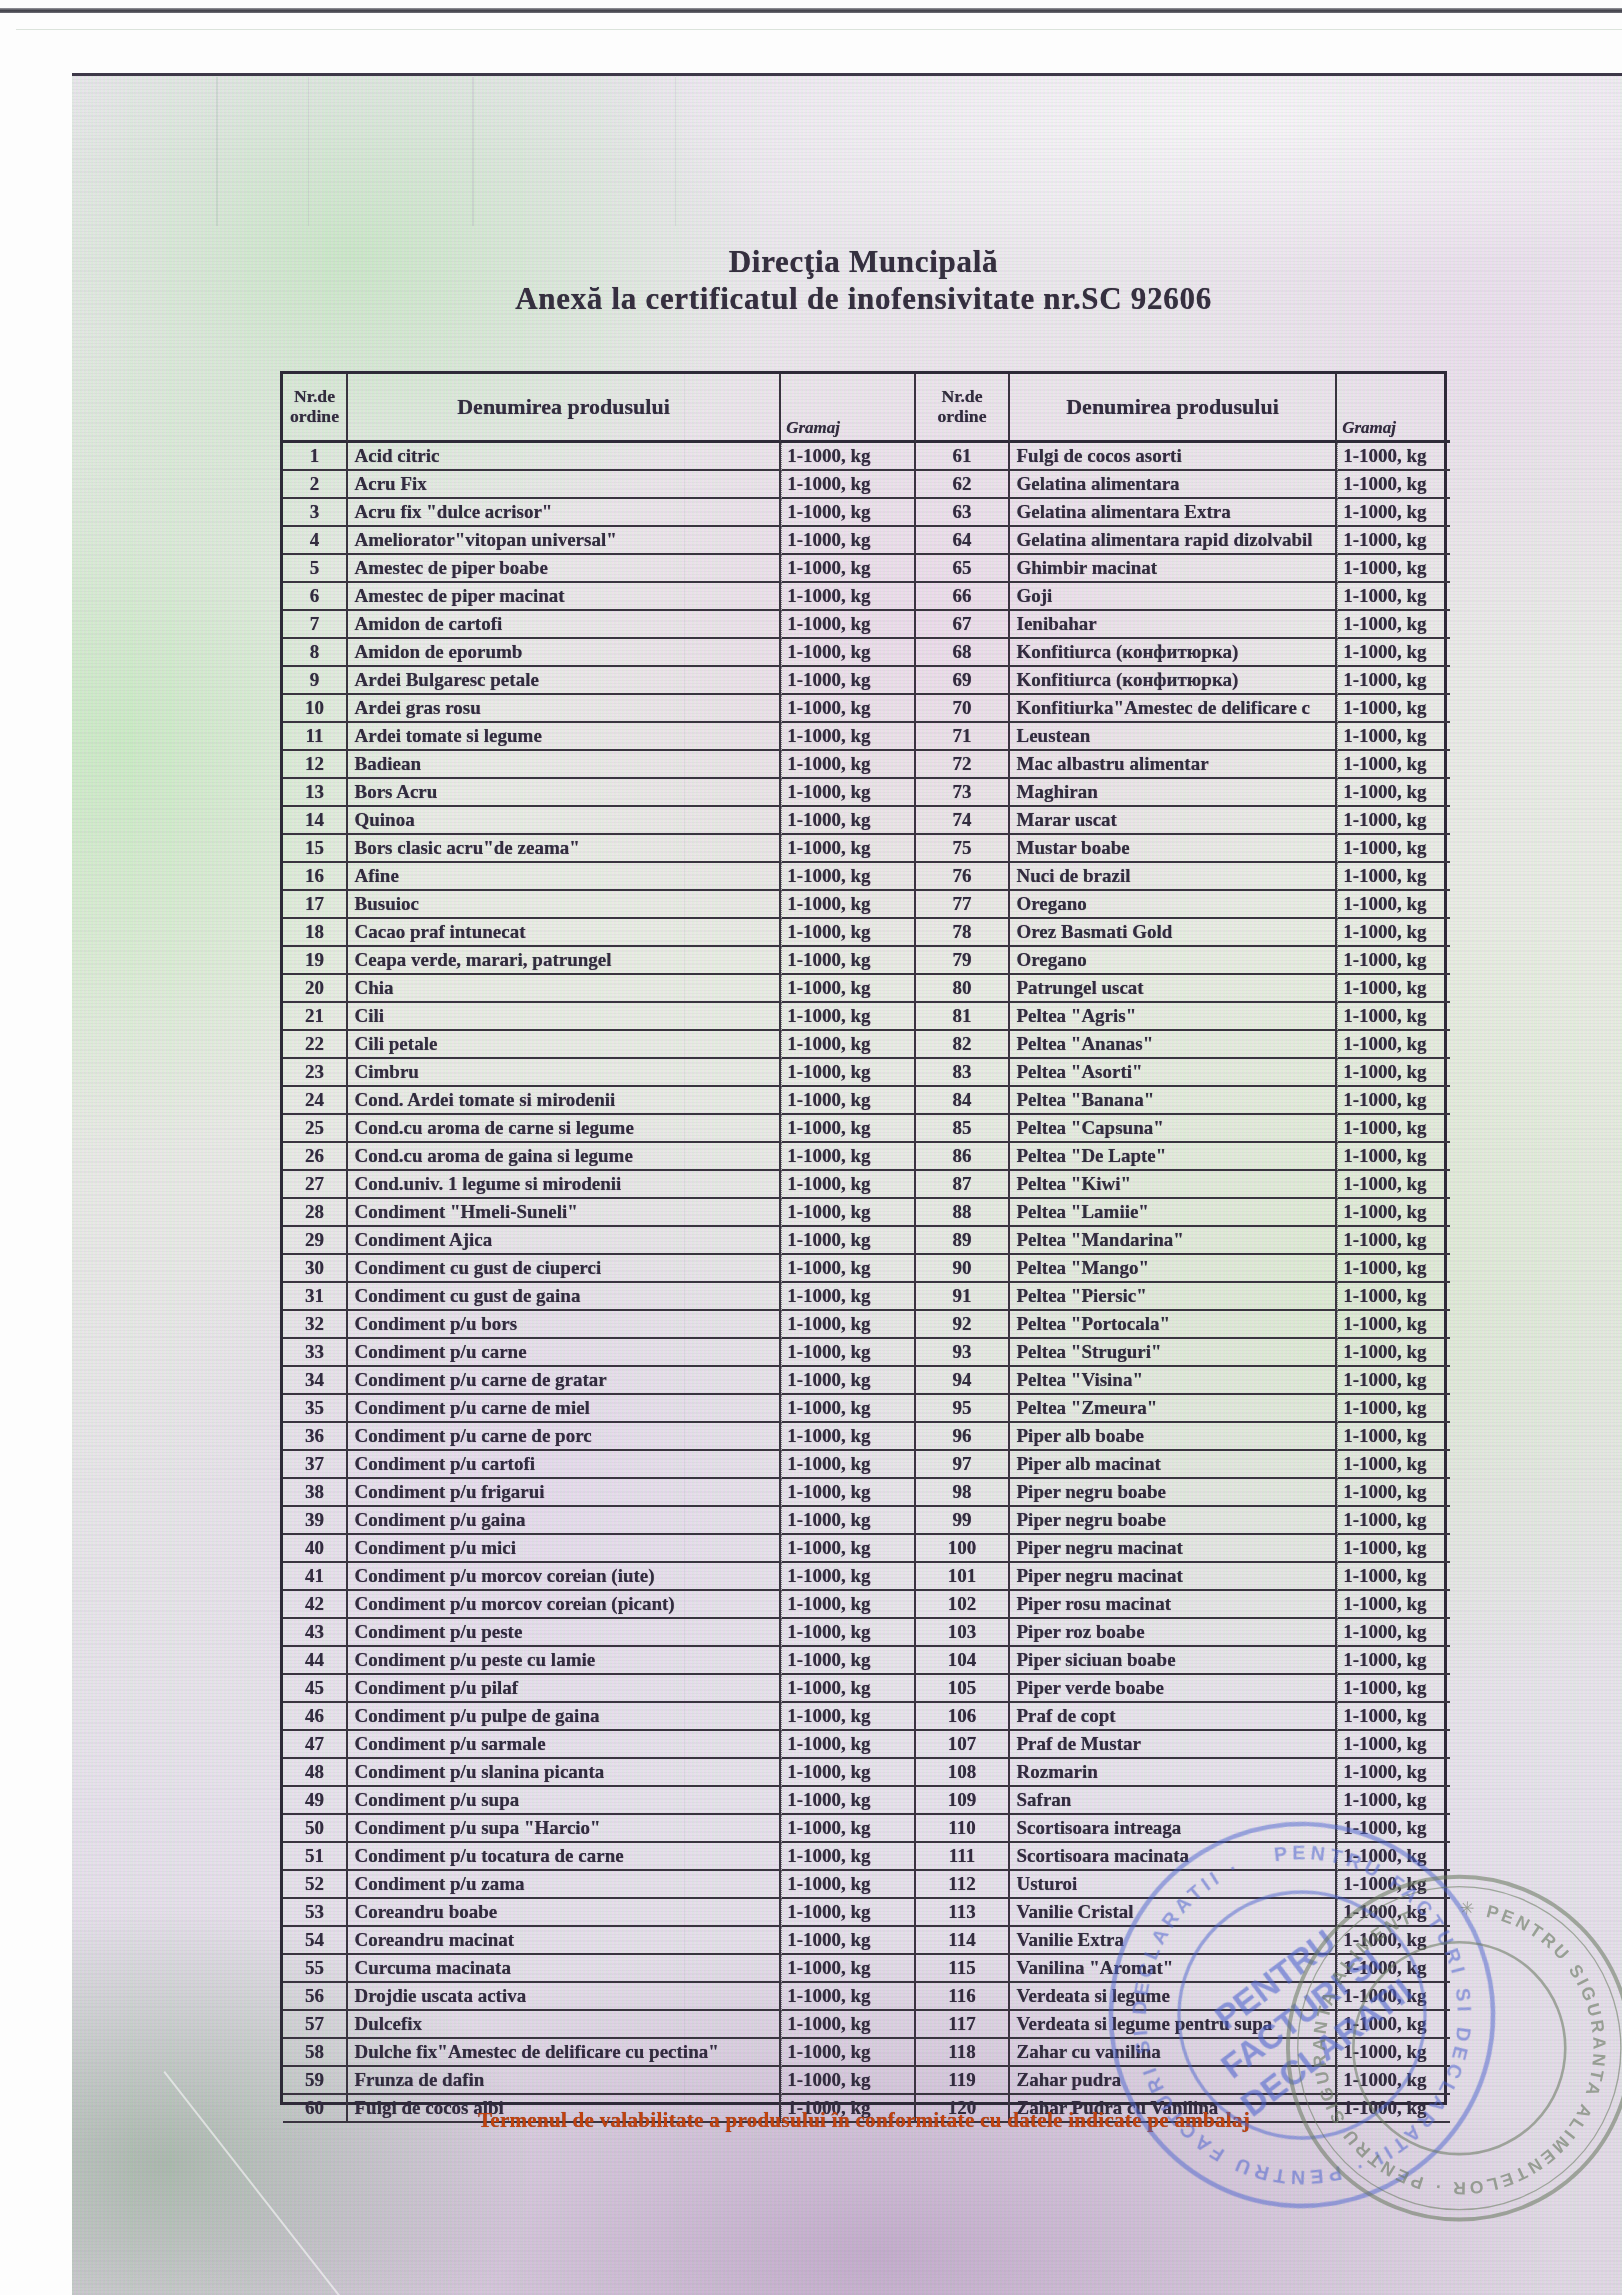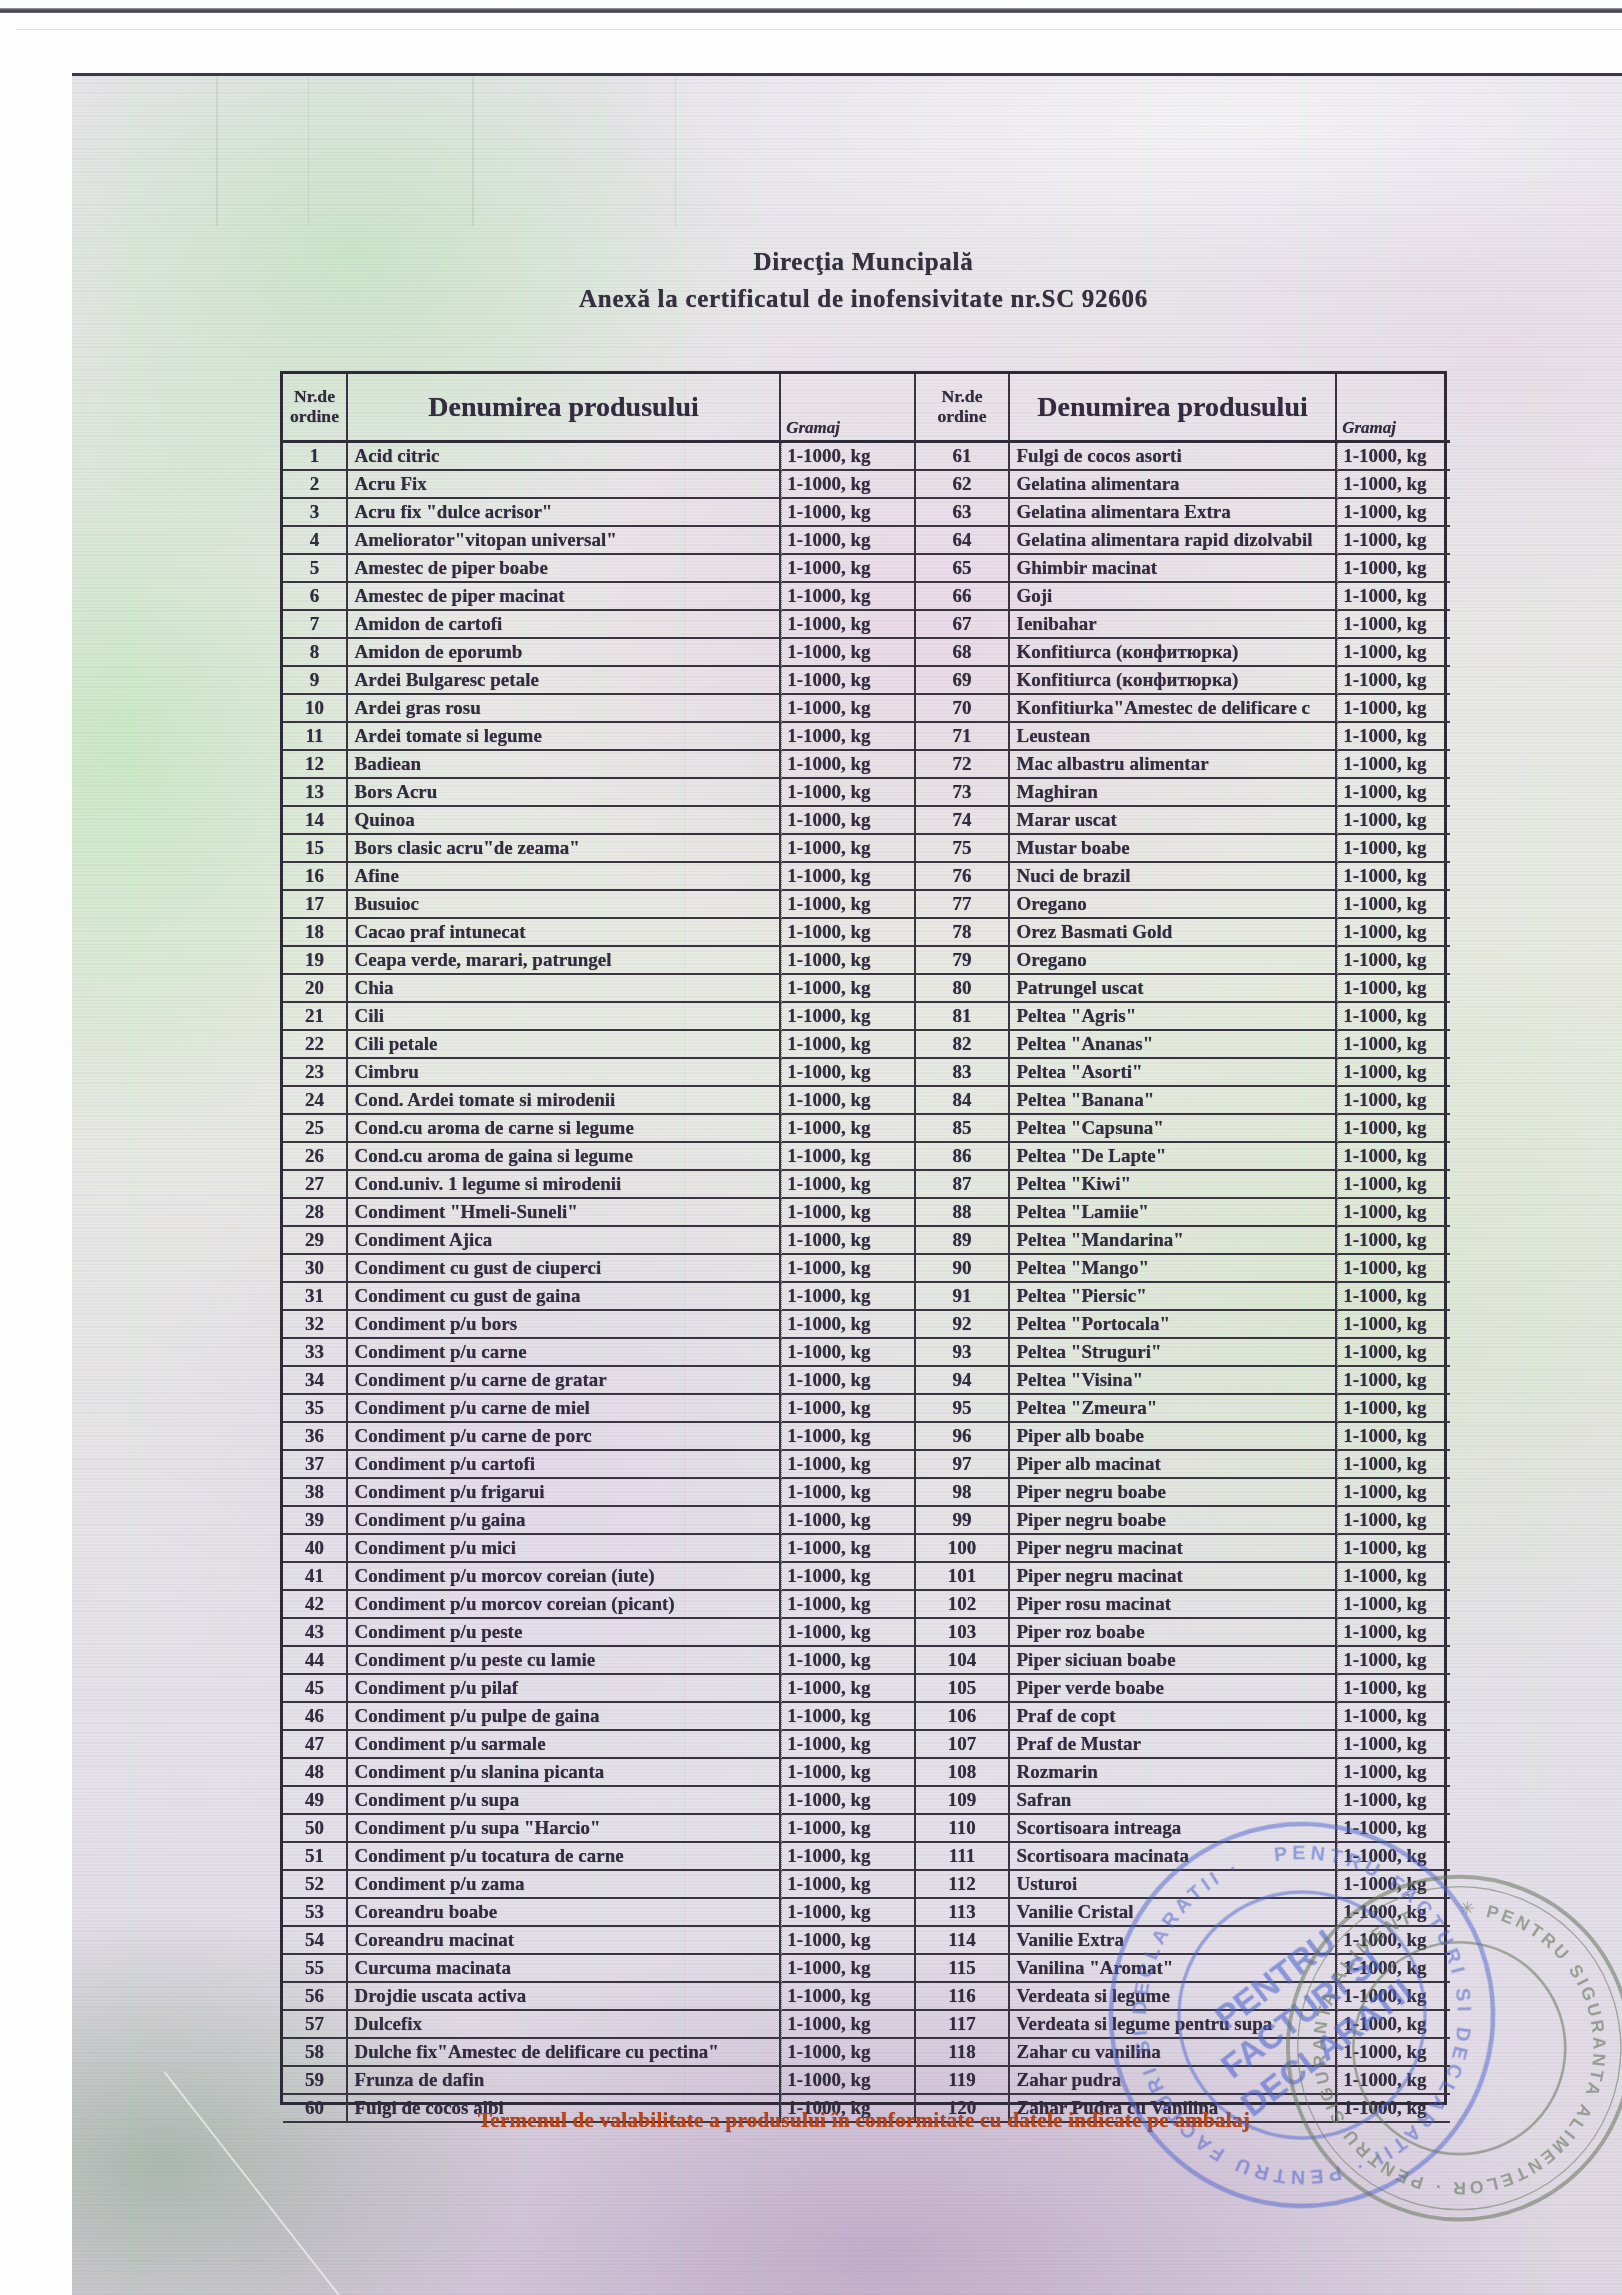--- a/index.html
+++ b/index.html
@@ -30,39 +30,39 @@
       radial-gradient(ellipse 916px 425px at 52% 98%, rgba(120,60,140,0.30), rgba(255,255,255,0) 75%),
       radial-gradient(ellipse 491px 340px at 6% 94%, rgba(55,110,55,0.34), rgba(255,255,255,0) 75%),
       linear-gradient(180deg,#efeaf2 0%, #ecefe6 40%, #e9e4ee 78%, #e2d9e6 100%);
   }
   .crease{position:absolute;background:rgba(255,255,255,0.55);transform-origin:0 0;}
   .streak{position:absolute;background:rgba(90,90,120,0.10);}
 
   
   .title-block{position:absolute;left:280px;top:243px;width:1167px;text-align:center;
     color:#352f3f;font-weight:bold;}
-  .title-block .t-line{font-size:25px;line-height:37px;letter-spacing:0.7px;
+  .title-block .t-line{font-size:31px;line-height:37px;letter-spacing:0.7px;
     text-shadow:0 0 0.7px rgba(53,47,63,0.8);}
 
   
   .grid{
     position:absolute;left:280px;top:371px;width:1167px;height:1734px;
     display:grid;box-sizing:border-box;
     grid-template-columns:65px 433px 135px 94px 327px 113px;
     grid-template-rows:69px repeat(60, 28px);
     border:3.3px solid #2e2a38;
     color:#322c3e;
   }
   .c{box-sizing:border-box;border-right:2px solid #39343f;border-bottom:2.6px solid #39343f;
      overflow:hidden;white-space:nowrap;font-weight:bold;
      text-shadow:0 0 0.7px rgba(50,42,70,0.65);}
   .c.lastcol{border-right:none;}
   .c.hdr{border-bottom:3.9px solid #2e2a38;font-size:17.7px;line-height:19.6px;}
   .hdr.nrh{display:flex;flex-direction:column;align-items:center;justify-content:center;text-align:center;}
-  .hdr.nameh{display:flex;align-items:center;justify-content:center;font-size:28px;text-align:center;}
+  .hdr.nameh{display:flex;align-items:center;justify-content:center;font-size:22px;text-align:center;}
   .hdr.gramh{display:flex;align-items:flex-end;padding:0 0 2.6px 5.2px;font-size:17px;font-style:italic;}
   .c.nr{font-size:19px;line-height:25px;text-align:center;}
   .c.nm{font-size:19px;line-height:25px;padding-left:6.5px;}
   .c.gm{font-size:19px;line-height:25px;padding-left:5.2px;border-left:1.3px dotted rgba(57,52,63,0.55);}
 
   
   .footer-line{position:absolute;left:236px;top:2108px;width:1256px;text-align:center;
     font-size:21px;font-weight:bold;color:#c2410c;
     text-shadow:0 0 0.7px rgba(46,41,55,0.8);letter-spacing:0.3px;}
 

